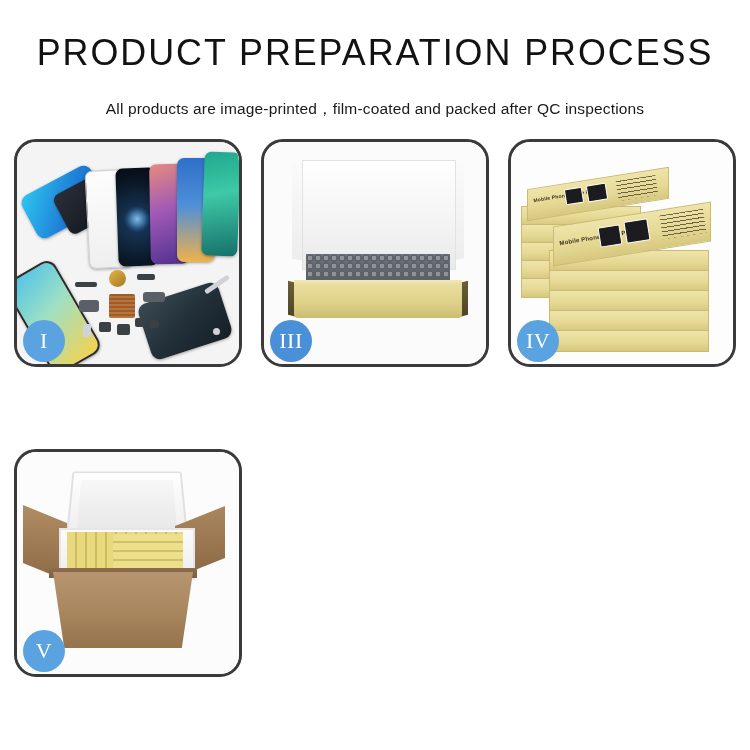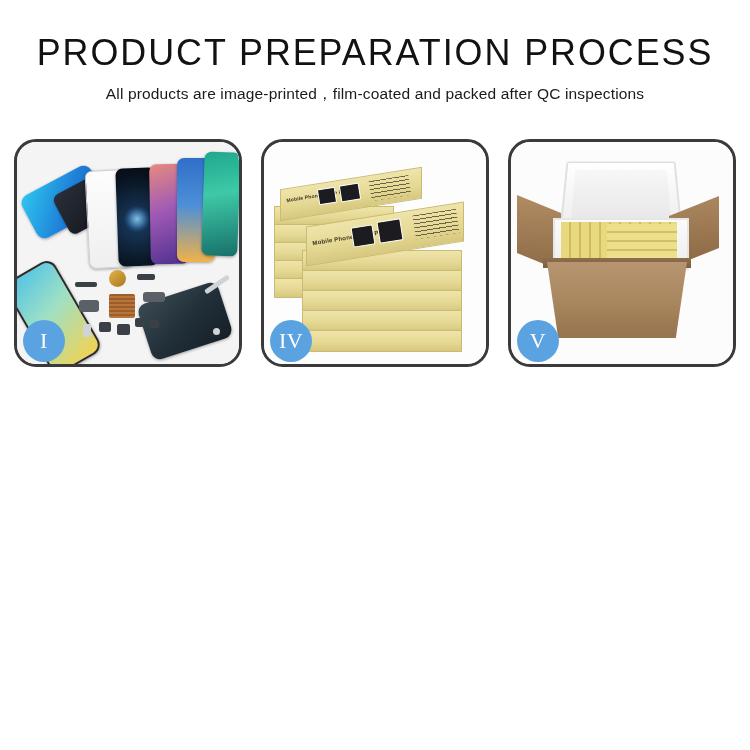--- a/index.html
+++ b/index.html
@@ -24,21 +24,21 @@
     font-family: "Liberation Sans", sans-serif;
     font-size: 37px;
     font-weight: 400;
     color: #121212;
     letter-spacing: 2.0px;
     transform: scaleX(0.97);
     line-height: 1.05;
     white-space: nowrap;
   }
   .subtitle {
-    margin-top: 11px;
+    margin-top: 26px;
     font-size: 15.5px;
     font-weight: 400;
     color: #1a1a1a;
     letter-spacing: 0.15px;
     white-space: nowrap;
   }
 
   
   .grid {
     position: absolute;
@@ -383,20 +383,34 @@
       <div class="chip" style="left:118px;top:176px;width:9px;height:9px;"></div>
       <div class="chip" style="left:132px;top:178px;width:10px;height:8px;"></div>
       <div class="chip light" style="left:186px;top:140px;width:28px;height:5px;transform:rotate(-34deg);"></div>
       <div class="chip light" style="left:196px;top:186px;width:7px;height:7px;border-radius:50%;"></div>
 
       <div class="badge">I</div>
     </div>
   </div>
 
 
+  <div class="panel">
+    <div class="panel-inner">
+      <div class="p3-bg"></div>
+      <div class="p3-lidflap-l"></div>
+      <div class="p3-lidflap-r"></div>
+      <div class="p3-lidback"></div>
+      <div class="p3-foam"></div>
+      <div class="p3-boxside-l"></div>
+      <div class="p3-boxside-r"></div>
+      <div class="p3-boxrim"></div>
+      <div class="p3-boxfront"></div>
+      <div class="badge deep">III</div>
+    </div>
+  </div>
 
   <div class="panel">
     <div class="panel-inner">
       <div class="p4-bg"></div>
       <div class="stack">
 
         <div class="sbox" style="left:2px;top:50px;width:118px;height:18px;"></div>
         <div class="sbox" style="left:2px;top:68px;width:118px;height:18px;"></div>
         <div class="sbox" style="left:2px;top:86px;width:118px;height:18px;"></div>
         <div class="sbox" style="left:2px;top:104px;width:118px;height:18px;"></div>

